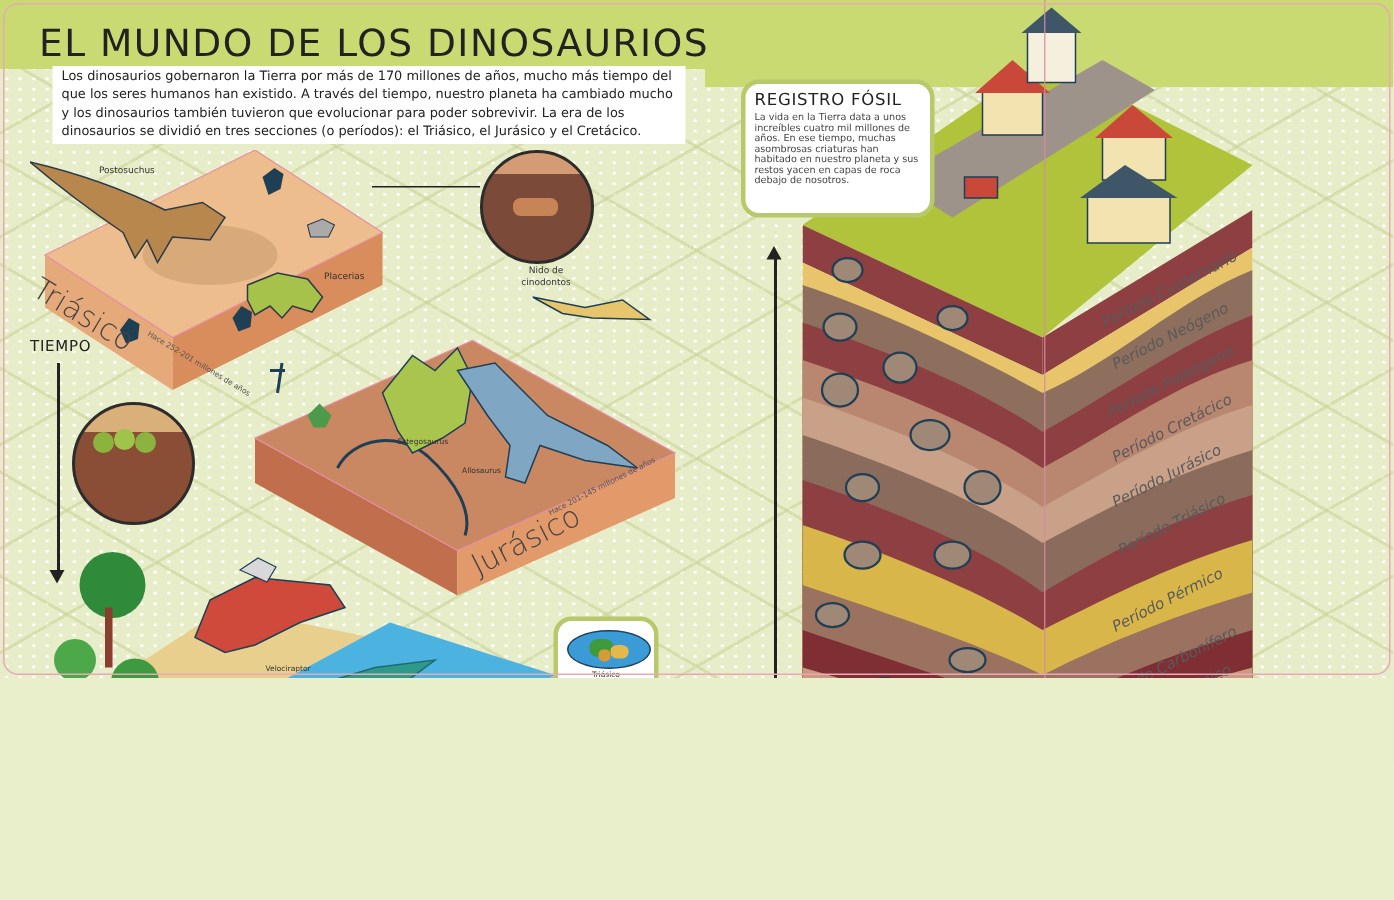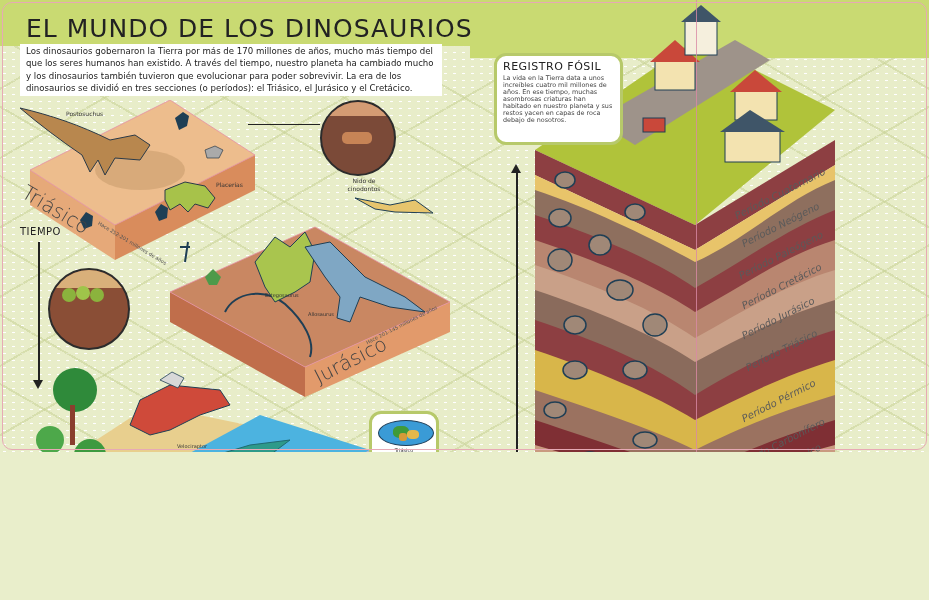--- a/index.html
+++ b/index.html
@@ -33,21 +33,21 @@
   .page-border {
     position:absolute; left:2px; top:2px; right:2px; bottom:2px;
     border:1.5px solid #e7a9b5; border-radius:10px; pointer-events:none;
   }
   .title {
     position:absolute; left:26px; top:14px;
     font-size:25px; letter-spacing:1px; color:#222;
     font-family:"DejaVu Sans", sans-serif; font-weight:normal;
   }
   .intro {
-    position:absolute; left:20px; top:44px; width:422px; height:52px;
+    position:absolute; left:35px; top:44px; width:422px; height:52px;
     background:#ffffff; padding:1px 6px; box-sizing:border-box;
     font-size:8.6px; line-height:12.4px; color:#222;
   }
 
   
   .iso { position:absolute; }
 
   .tiempo-left-label { position:absolute; left:20px; top:226px; font-size:10px; color:#222; letter-spacing:0.5px; }
   .tiempo-left-line { position:absolute; left:38px; top:242px; width:1.5px; height:142px; background:#222; }
   .tiempo-left-arrow { position:absolute; left:33px; top:380px; width:0; height:0;

